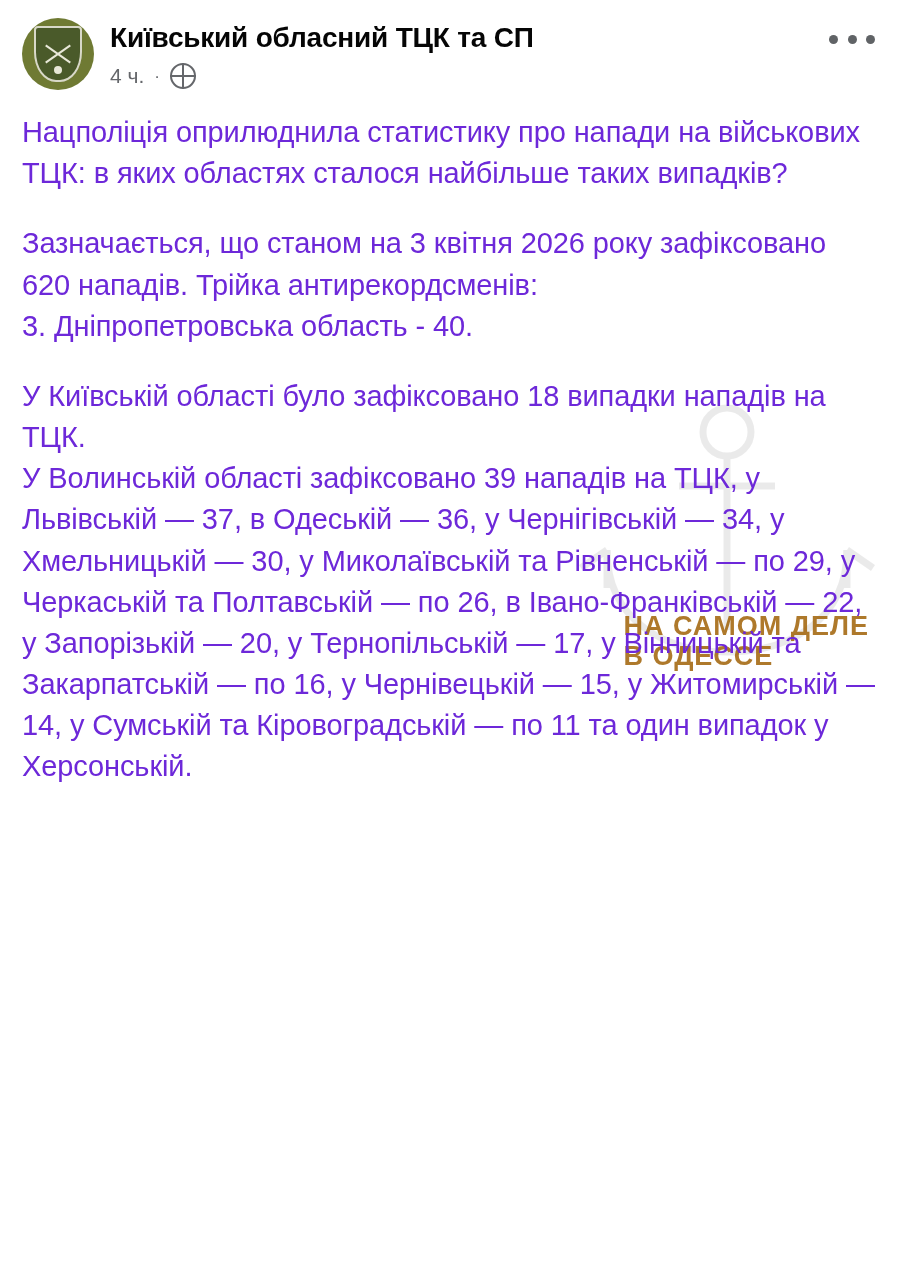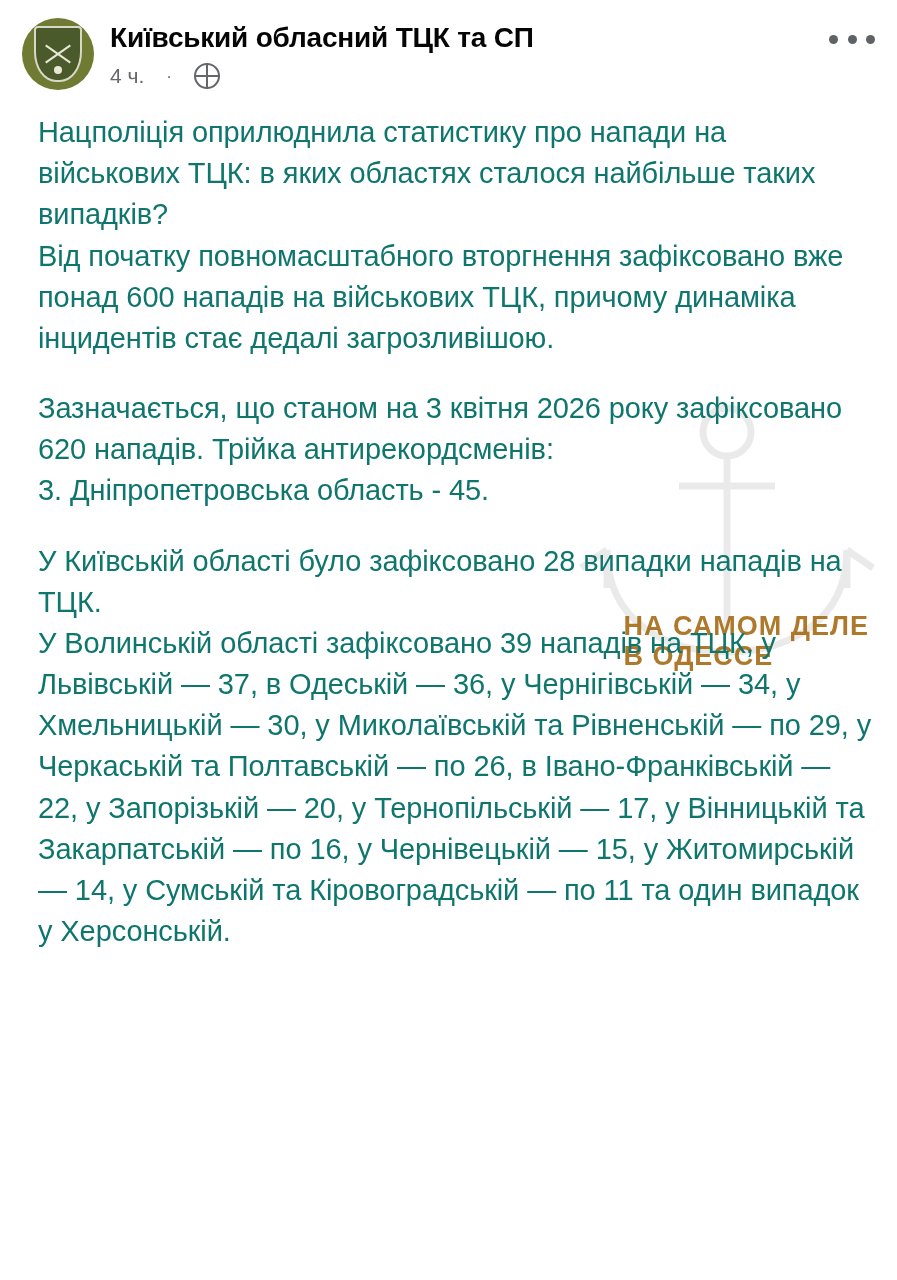--- a/index.html
+++ b/index.html
@@ -87,21 +87,21 @@
     font-size: 28px;
     font-weight: bold;
     color: #050505;
     letter-spacing: -0.2px;
     line-height: 1.15;
     white-space: nowrap;
   }
   .meta-row {
     display: flex;
     align-items: center;
-    gap: 22px;
+    gap: 10px;
     margin-top: 9px;
     color: #65676b;
     font-size: 21px;
   }
   .meta-dot {
     font-size: 17px;
     line-height: 1;
     color: #65676b;
   }
   .globe-icon {
@@ -150,25 +150,24 @@
     border-radius: 50%;
     background: #606366;
     display: block;
   }
 
   
   .post-body {
     margin-top: 22px;
     font-size: 29px;
     line-height: 1.42;
-    color: #0f766e;
+    color: #6d28d9;
     letter-spacing: -0.1px;
     position: relative;
     z-index: 2;
-    margin-left: 16px;
   }
   .para {
     margin: 0;
     white-space: pre-wrap;
   }
   .gap {
     height: 29px;
   }
 
   
@@ -249,22 +248,21 @@
     </svg>
   </div>
 
   <div class="wm-text">
     <div class="wm-line1">НА САМОМ ДЕЛЕ</div>
     <div class="wm-line2">В ОДЕССЕ</div>
   </div>
 
   <div class="post-body">
     <p class="para">Нацполіція оприлюднила статистику про напади на військових ТЦК: в яких областях сталося найбільше таких випадків?</p>
-    <p class="para">Від початку повномасштабного вторгнення зафіксовано вже понад 600 нападів на військових ТЦК, причому динаміка інцидентів стає дедалі загрозливішою.</p>
     <div class="gap"></div>
     <p class="para">Зазначається, що станом на 3 квітня 2026 року зафіксовано 620 нападів. Трійка антирекордсменів:</p>
-    <p class="para">3. Дніпропетровська область - 45.</p>
+    <p class="para">3. Дніпропетровська область - 40.</p>
     <div class="gap"></div>
-    <p class="para">У Київській області було зафіксовано 28 випадки нападів на ТЦК.</p>
+    <p class="para">У Київській області було зафіксовано 18 випадки нападів на ТЦК.</p>
     <p class="para">У Волинській області зафіксовано 39 нападів на ТЦК, у Львівській — 37, в Одеській — 36, у Чернігівській — 34, у Хмельницькій — 30, у Миколаївській та Рівненській — по 29, у Черкаській та Полтавській — по 26, в Івано-Франківській — 22, у Запорізькій — 20, у Тернопільській — 17, у Вінницькій та Закарпатській — по 16, у Чернівецькій — 15, у Житомирській — 14, у Сумській та Кіровоградській — по 11 та один випадок у Херсонській.</p>
   </div>
 
 </div>
 
 </body></html>

